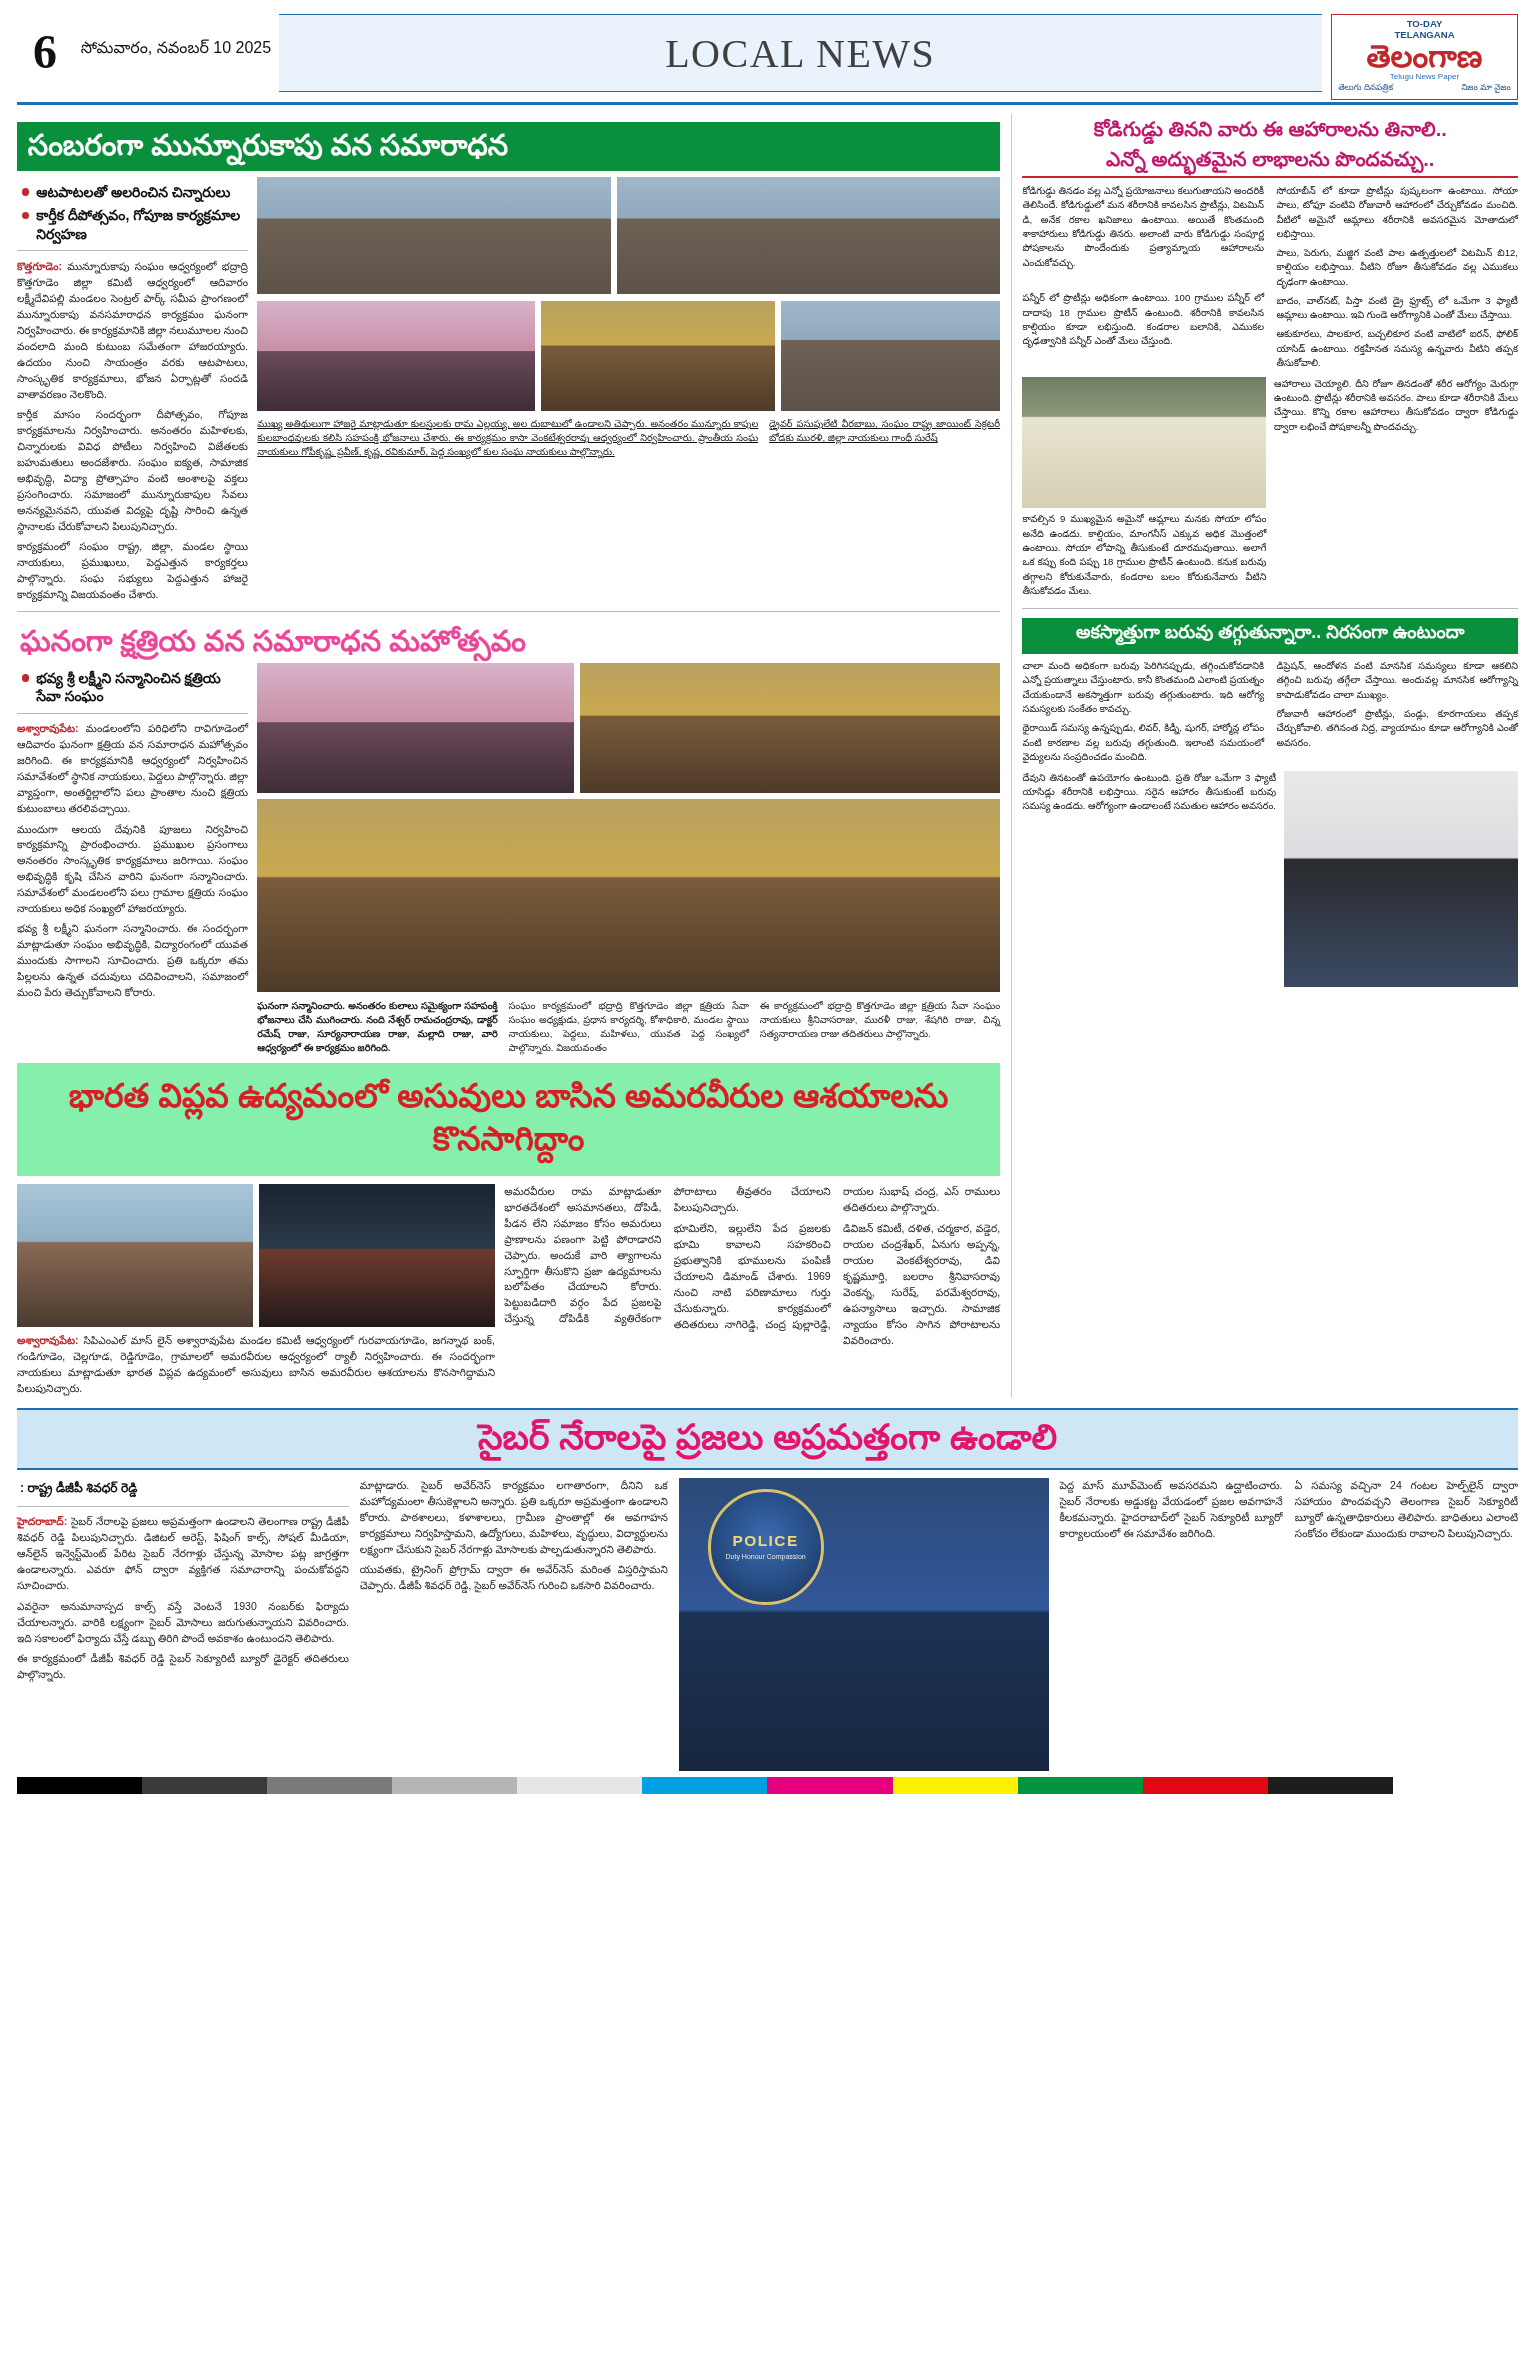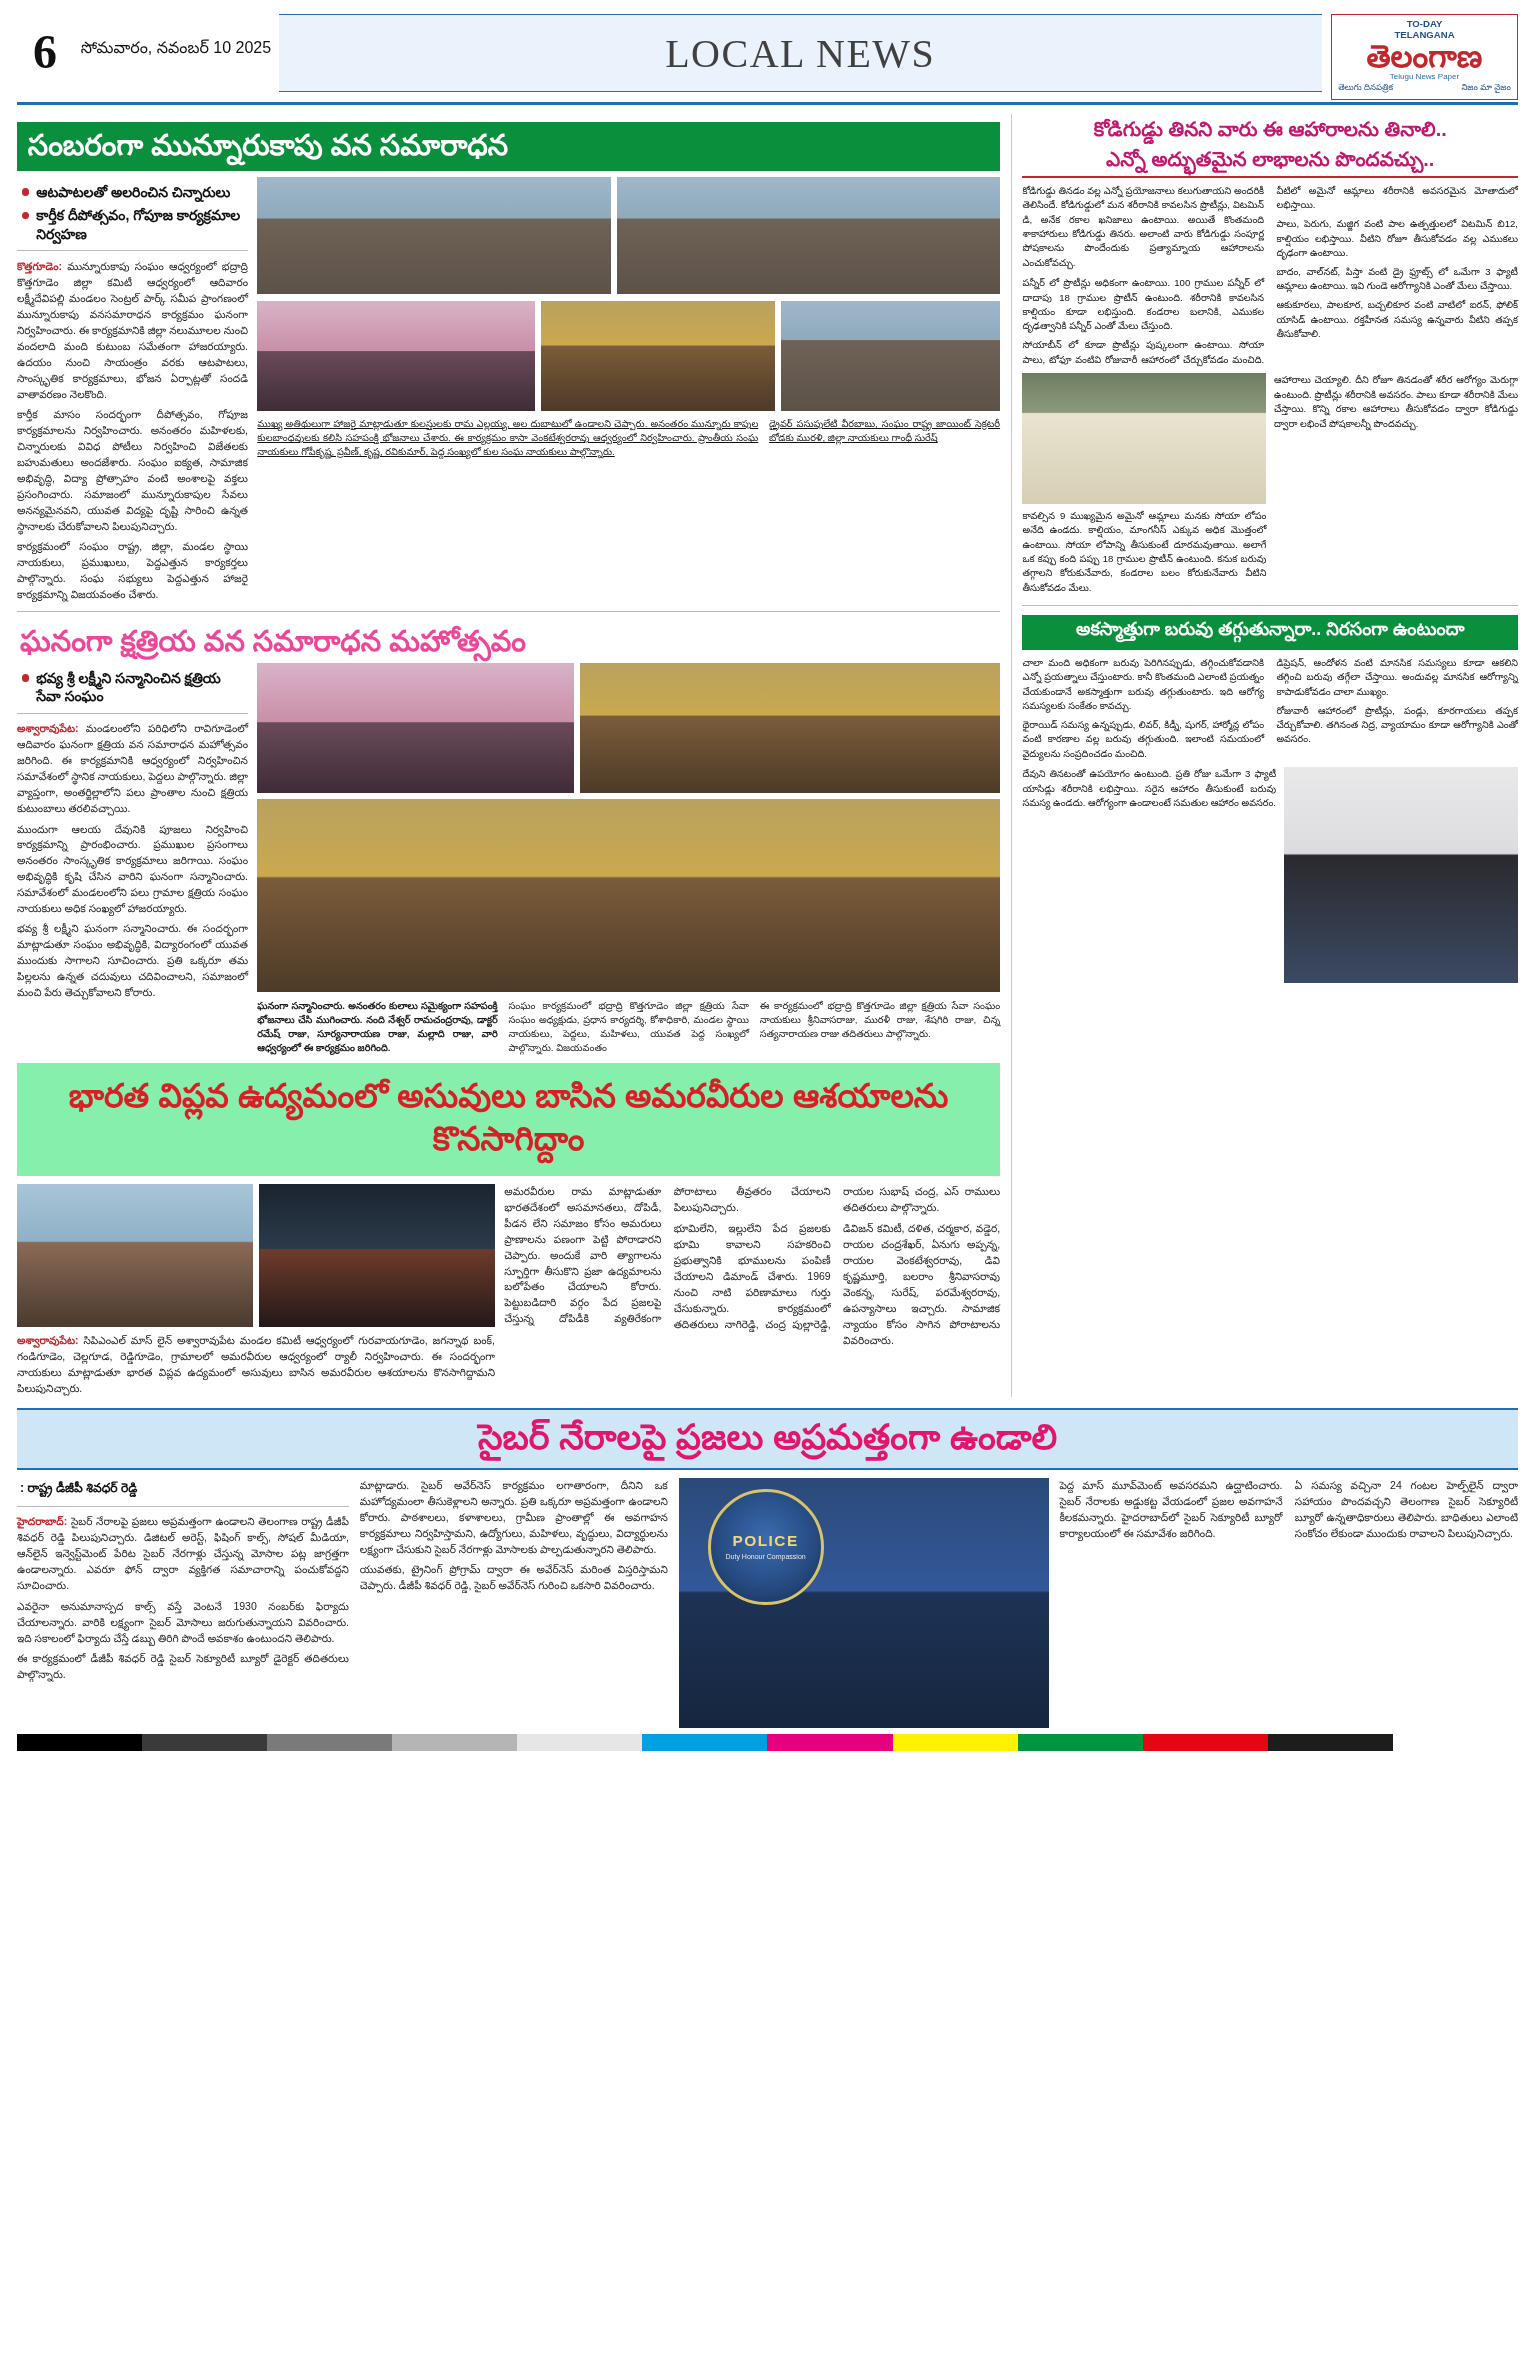--- a/index.html
+++ b/index.html
@@ -324,21 +324,21 @@
 
     <div class="vrule"></div>
 
     <div class="col-right">
 
       <div>
         <div class="side-head magenta">కోడిగుడ్డు తినని వారు ఈ ఆహారాలను తినాలి..</div>
         <div class="side-head magenta" style="padding-top:0;">ఎన్నో అద్భుతమైన లాభాలను పొందవచ్చు..</div>
         <div class="rule-red"></div>
         <div class="cols2" style="margin-top:5.4px;">
-          <div class="tiny" style="margin-bottom:6px;">కోడిగుడ్డు తినడం వల్ల ఎన్నో ప్రయోజనాలు కలుగుతాయని అందరికీ తెలిసిందే. కోడిగుడ్డులో మన శరీరానికి కావలసిన ప్రొటీన్లు, విటమిన్ డి, అనేక రకాల ఖనిజాలు ఉంటాయి. అయితే కొంతమంది శాకాహారులు కోడిగుడ్డు తినరు. అలాంటి వారు కోడిగుడ్డు సంపూర్ణ పోషకాలను పొందేందుకు ప్రత్యామ్నాయ ఆహారాలను ఎంచుకోవచ్చు.</div>
+          <div class="tiny" style="margin-bottom:21px;">కోడిగుడ్డు తినడం వల్ల ఎన్నో ప్రయోజనాలు కలుగుతాయని అందరికీ తెలిసిందే. కోడిగుడ్డులో మన శరీరానికి కావలసిన ప్రొటీన్లు, విటమిన్ డి, అనేక రకాల ఖనిజాలు ఉంటాయి. అయితే కొంతమంది శాకాహారులు కోడిగుడ్డు తినరు. అలాంటి వారు కోడిగుడ్డు సంపూర్ణ పోషకాలను పొందేందుకు ప్రత్యామ్నాయ ఆహారాలను ఎంచుకోవచ్చు.</div>
           <div class="tiny" style="margin-bottom:4.6px;">పన్నీర్ లో ప్రొటీన్లు అధికంగా ఉంటాయి. 100 గ్రాముల పన్నీర్ లో దాదాపు 18 గ్రాముల ప్రొటీన్ ఉంటుంది. శరీరానికి కావలసిన కాల్షియం కూడా లభిస్తుంది. కండరాల బలానికి, ఎముకల దృఢత్వానికి పన్నీర్ ఎంతో మేలు చేస్తుంది.</div>
           <div class="tiny" style="margin-bottom:4.6px;">సోయాబీన్ లో కూడా ప్రొటీన్లు పుష్కలంగా ఉంటాయి. సోయా పాలు, టోఫూ వంటివి రోజువారీ ఆహారంలో చేర్చుకోవడం మంచిది. వీటిలో అమైనో ఆమ్లాలు శరీరానికి అవసరమైన మోతాదులో లభిస్తాయి.</div>
           <div class="tiny" style="margin-bottom:4.6px;">పాలు, పెరుగు, మజ్జిగ వంటి పాల ఉత్పత్తులలో విటమిన్ బి12, కాల్షియం లభిస్తాయి. వీటిని రోజూ తీసుకోవడం వల్ల ఎముకలు దృఢంగా ఉంటాయి.</div>
           <div class="tiny" style="margin-bottom:4.6px;">బాదం, వాల్‌నట్, పిస్తా వంటి డ్రై ఫ్రూట్స్ లో ఒమేగా 3 ఫ్యాటీ ఆమ్లాలు ఉంటాయి. ఇవి గుండె ఆరోగ్యానికి ఎంతో మేలు చేస్తాయి.</div>
           <div class="tiny">ఆకుకూరలు, పాలకూర, బచ్చలికూర వంటి వాటిలో ఐరన్, ఫోలిక్ యాసిడ్ ఉంటాయి. రక్తహీనత సమస్య ఉన్నవారు వీటిని తప్పక తీసుకోవాలి.</div>
         </div>
         <div style="display:flex; gap:7.7px; margin-top:6.2px;">
           <div style="width:50%;">
             <div class="photo ph-tofu" style="width:100%; height:131px; margin-bottom:4.6px;"></div>
             <div class="tiny">కావల్సిన 9 ముఖ్యమైన అమైనో ఆమ్లాలు మనకు సోయా లోపం అనేది ఉండదు. కాల్షియం, మాంగనీస్ ఎక్కువ అధిక మొత్తంలో ఉంటాయి. సోయా లోపాన్ని తీసుకుంటే దూరమవుతాయి. అలాగే ఒక కప్పు కంది పప్పు 18 గ్రాముల ప్రొటీన్ ఉంటుంది. కనుక బరువు తగ్గాలని కోరుకునేవారు, కండరాల బలం కోరుకునేవారు వీటిని తీసుకోవడం మేలు.</div>
@@ -389,21 +389,21 @@
         <div class="body-text" style="margin-bottom:4.6px;">ఎవరైనా అనుమానాస్పద కాల్స్ వస్తే వెంటనే 1930 నంబర్‌కు ఫిర్యాదు చేయాలన్నారు. వారికి లక్ష్యంగా సైబర్ మోసాలు జరుగుతున్నాయని వివరించారు. ఇది సకాలంలో ఫిర్యాదు చేస్తే డబ్బు తిరిగి పొందే అవకాశం ఉంటుందని తెలిపారు.</div>
         <div class="body-text">ఈ కార్యక్రమంలో డీజీపీ శివధర్ రెడ్డి సైబర్ సెక్యూరిటీ బ్యూరో డైరెక్టర్ తదితరులు పాల్గొన్నారు.</div>
       </div>
 
       <div style="width:308px;">
         <div class="body-text" style="margin-bottom:4.6px;">మాట్లాడారు. సైబర్ అవేర్‌నెస్ కార్యక్రమం లగాతారంగా, దీనిని ఒక మహోద్యమంలా తీసుకెళ్లాలని అన్నారు. ప్రతి ఒక్కరూ అప్రమత్తంగా ఉండాలని కోరారు. పాఠశాలలు, కళాశాలలు, గ్రామీణ ప్రాంతాల్లో ఈ అవగాహన కార్యక్రమాలు నిర్వహిస్తామని, ఉద్యోగులు, మహిళలు, వృద్ధులు, విద్యార్థులను లక్ష్యంగా చేసుకుని సైబర్ నేరగాళ్లు మోసాలకు పాల్పడుతున్నారని తెలిపారు.</div>
         <div class="body-text">యువతకు, ట్రైనింగ్ ప్రోగ్రామ్ ద్వారా ఈ అవేర్‌నెస్ మరింత విస్తరిస్తామని చెప్పారు. డీజీపీ శివధర్ రెడ్డి, సైబర్ అవేర్‌నెస్ గురించి ఒకసారి వివరించారు.</div>
       </div>
 
       <div style="width:370px;">
-        <div class="photo ph-police" style="width:100%; height:250px; position:relative;">
+        <div class="photo ph-police" style="width:100%; height:293px; position:relative;">
           <div style="position:absolute; top:10.8px; left:29px; width:116px; height:116px; border-radius:50%;
                       background:radial-gradient(circle at 50% 42%, #3b6bb0 0%, #254a80 60%, #15294a 100%);
                       border:3.9px solid #d9c36a; display:flex; align-items:center; justify-content:center; flex-direction:column;">
             <div style="color:#f2d777; font-size:15.4px; font-weight:700; letter-spacing:1.5px;">POLICE</div>
             <div style="color:#e8e8e8; font-size:7px; text-align:center; line-height:1.3; padding:2.3px 10.8px 0 10.8px;">Duty Honour Compassion</div>
           </div>
         </div>
       </div>
 
       <div style="flex:1;">

